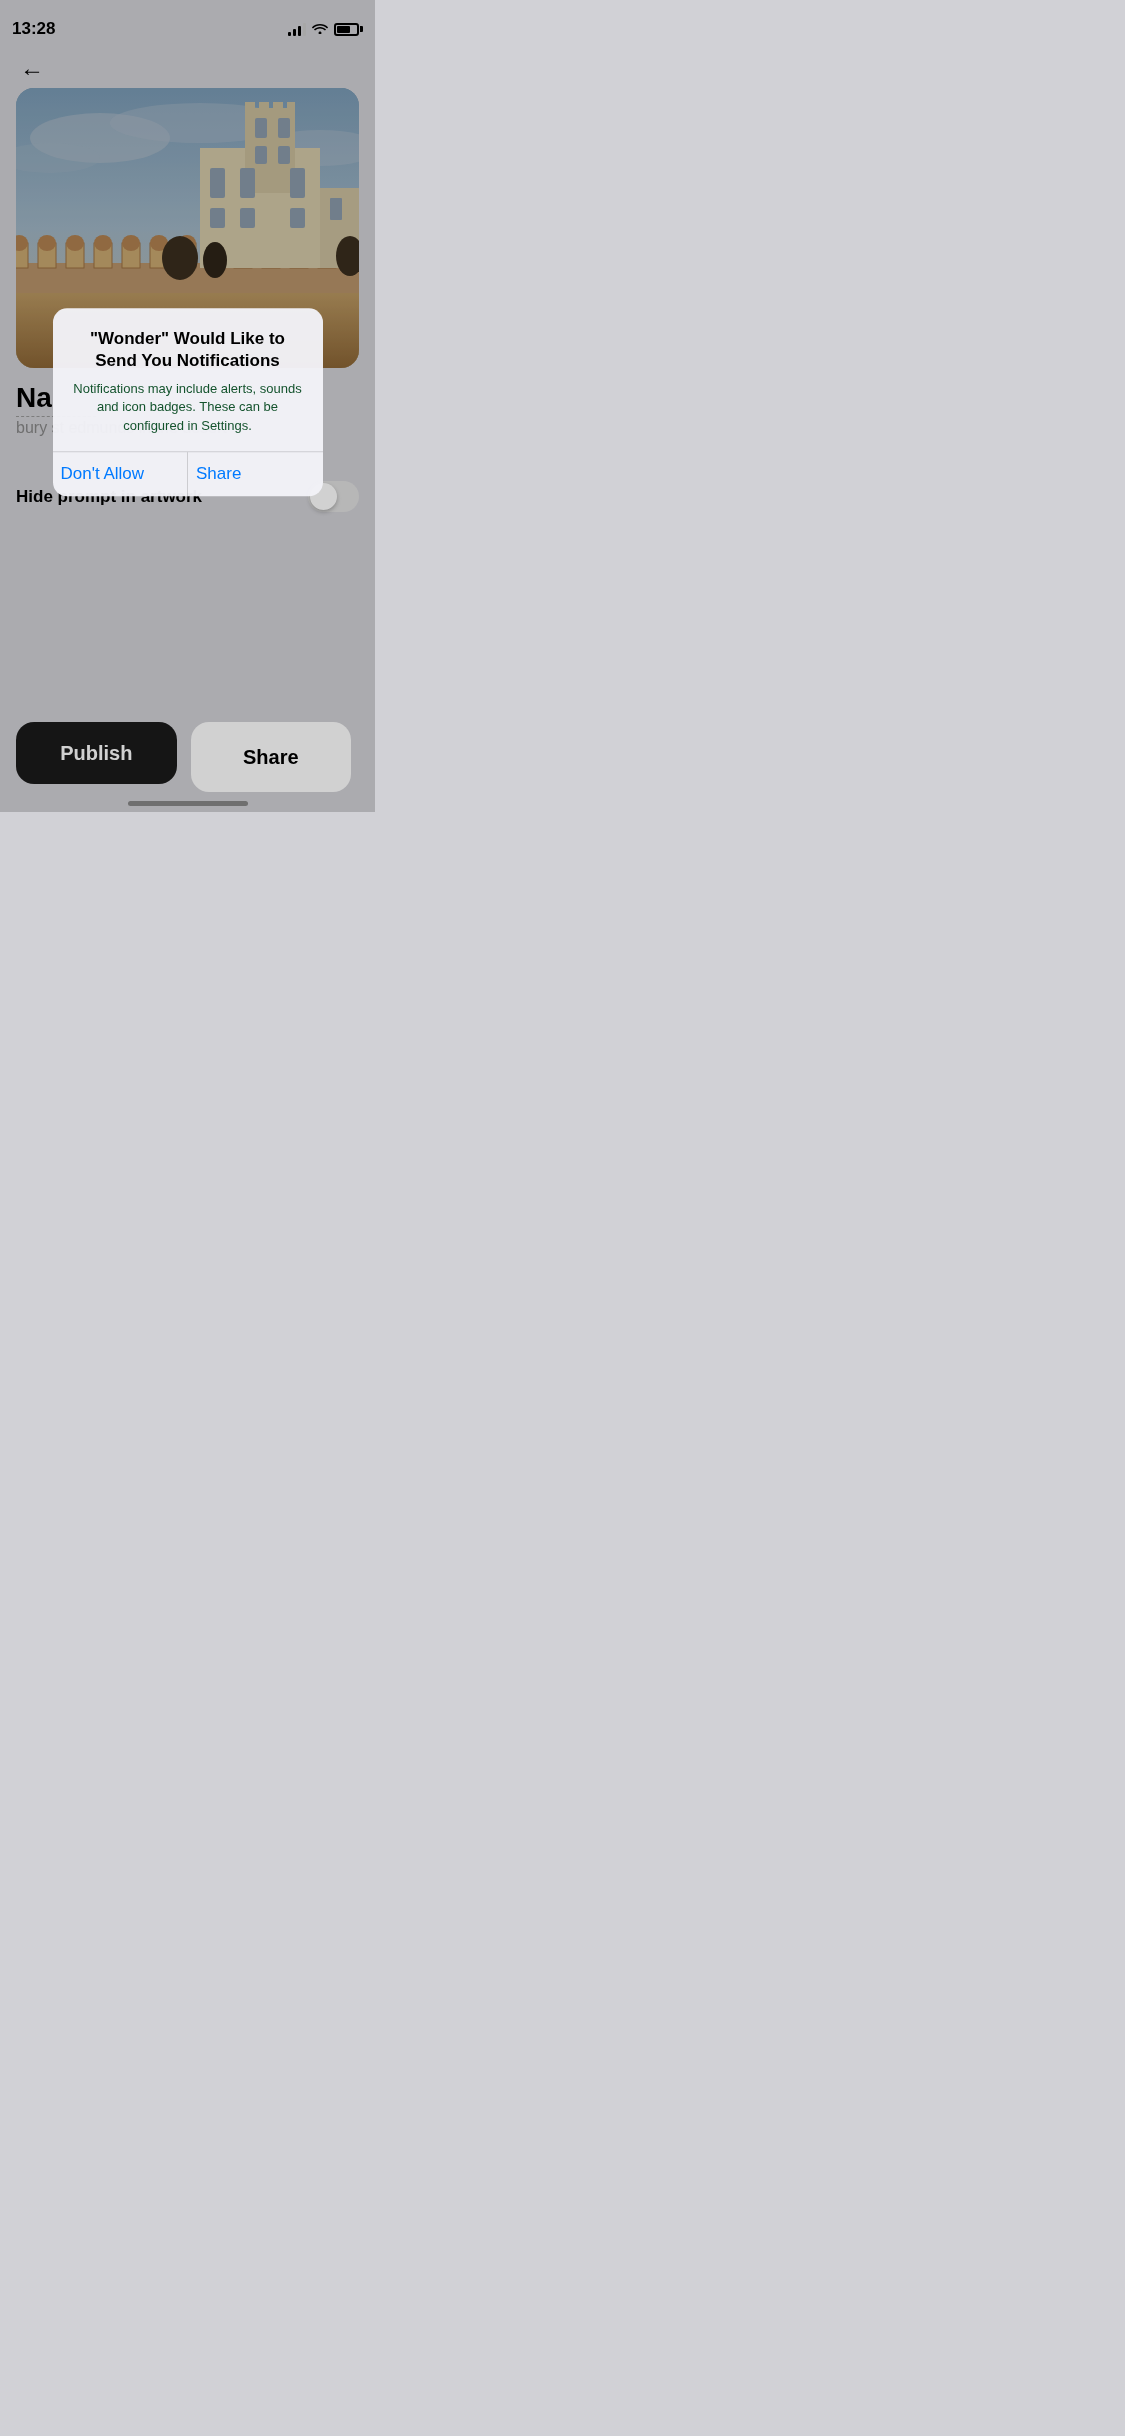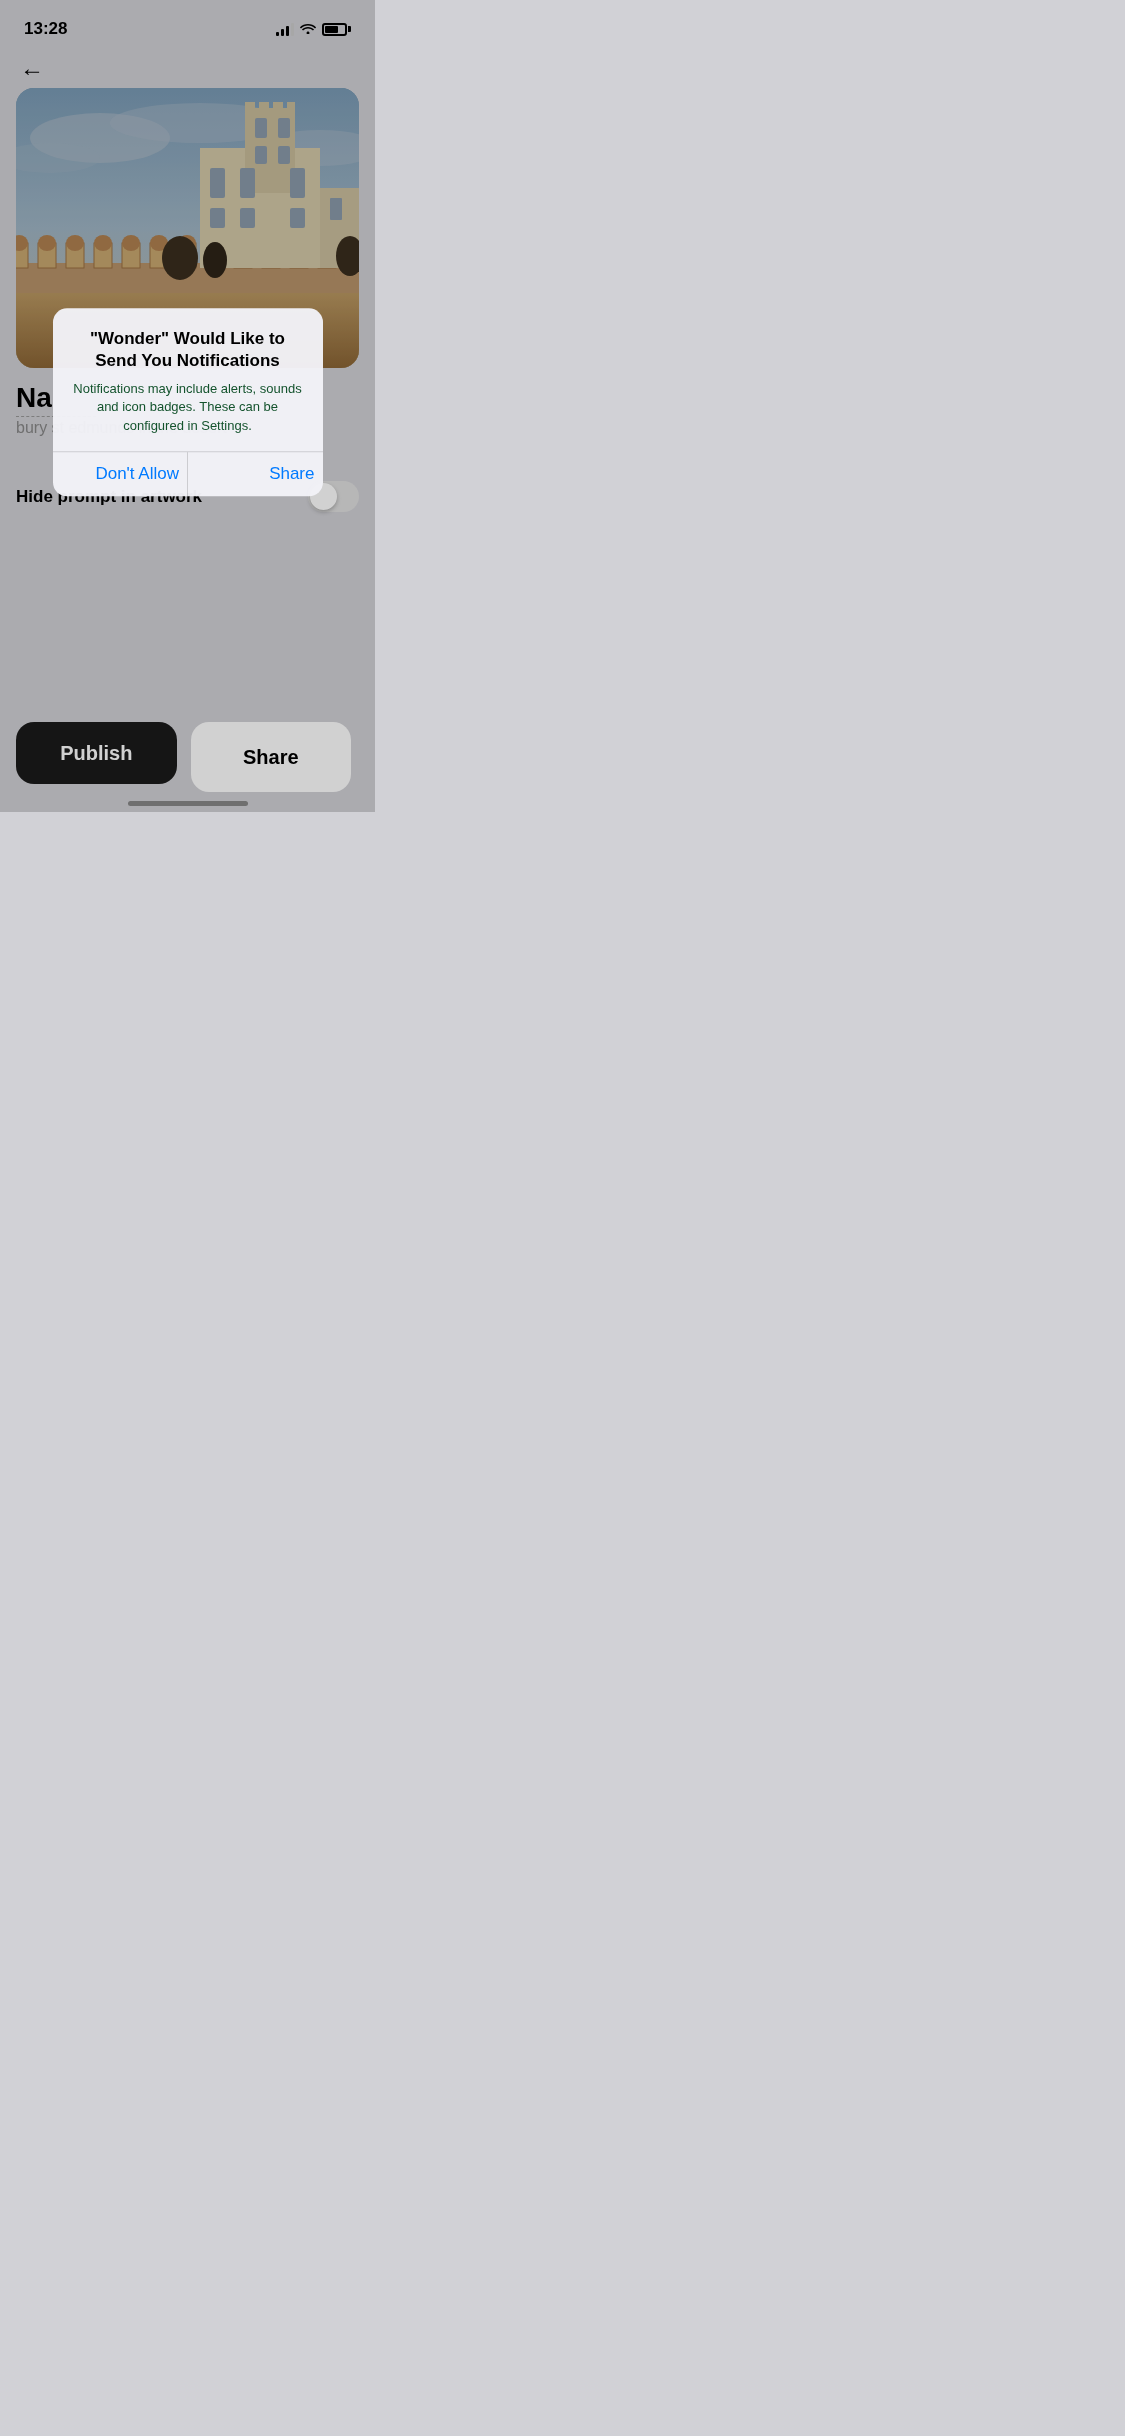--- a/index.html
+++ b/index.html
@@ -12,21 +12,21 @@
       font-family: -apple-system, 'SF Pro Display', 'Helvetica Neue', sans-serif;
       position: relative;
       overflow: hidden;
     }
 
     
     .status-bar {
       display: flex;
       justify-content: space-between;
       align-items: center;
-      padding: 14px 24px 0;
+      padding: 14px 12px 0;
       height: 44px;
     }
 
     .status-time {
       font-size: 17px;
       font-weight: 600;
       color: #000;
     }
 
     .status-icons {
@@ -275,21 +275,21 @@
 
     .dialog-btn {
       flex: 1;
       padding: 12px 8px;
       background: none;
       border: none;
       font-size: 17px;
       font-weight: 400;
       color: #007aff;
       cursor: pointer;
-      text-align: right;
+      text-align: left;
     }
 
     .dialog-btn:first-child {
       border-right: 1px solid rgba(0,0,0,0.15);
     }
   </style>
 </head>
 <body>
 
 <div class="status-bar">

